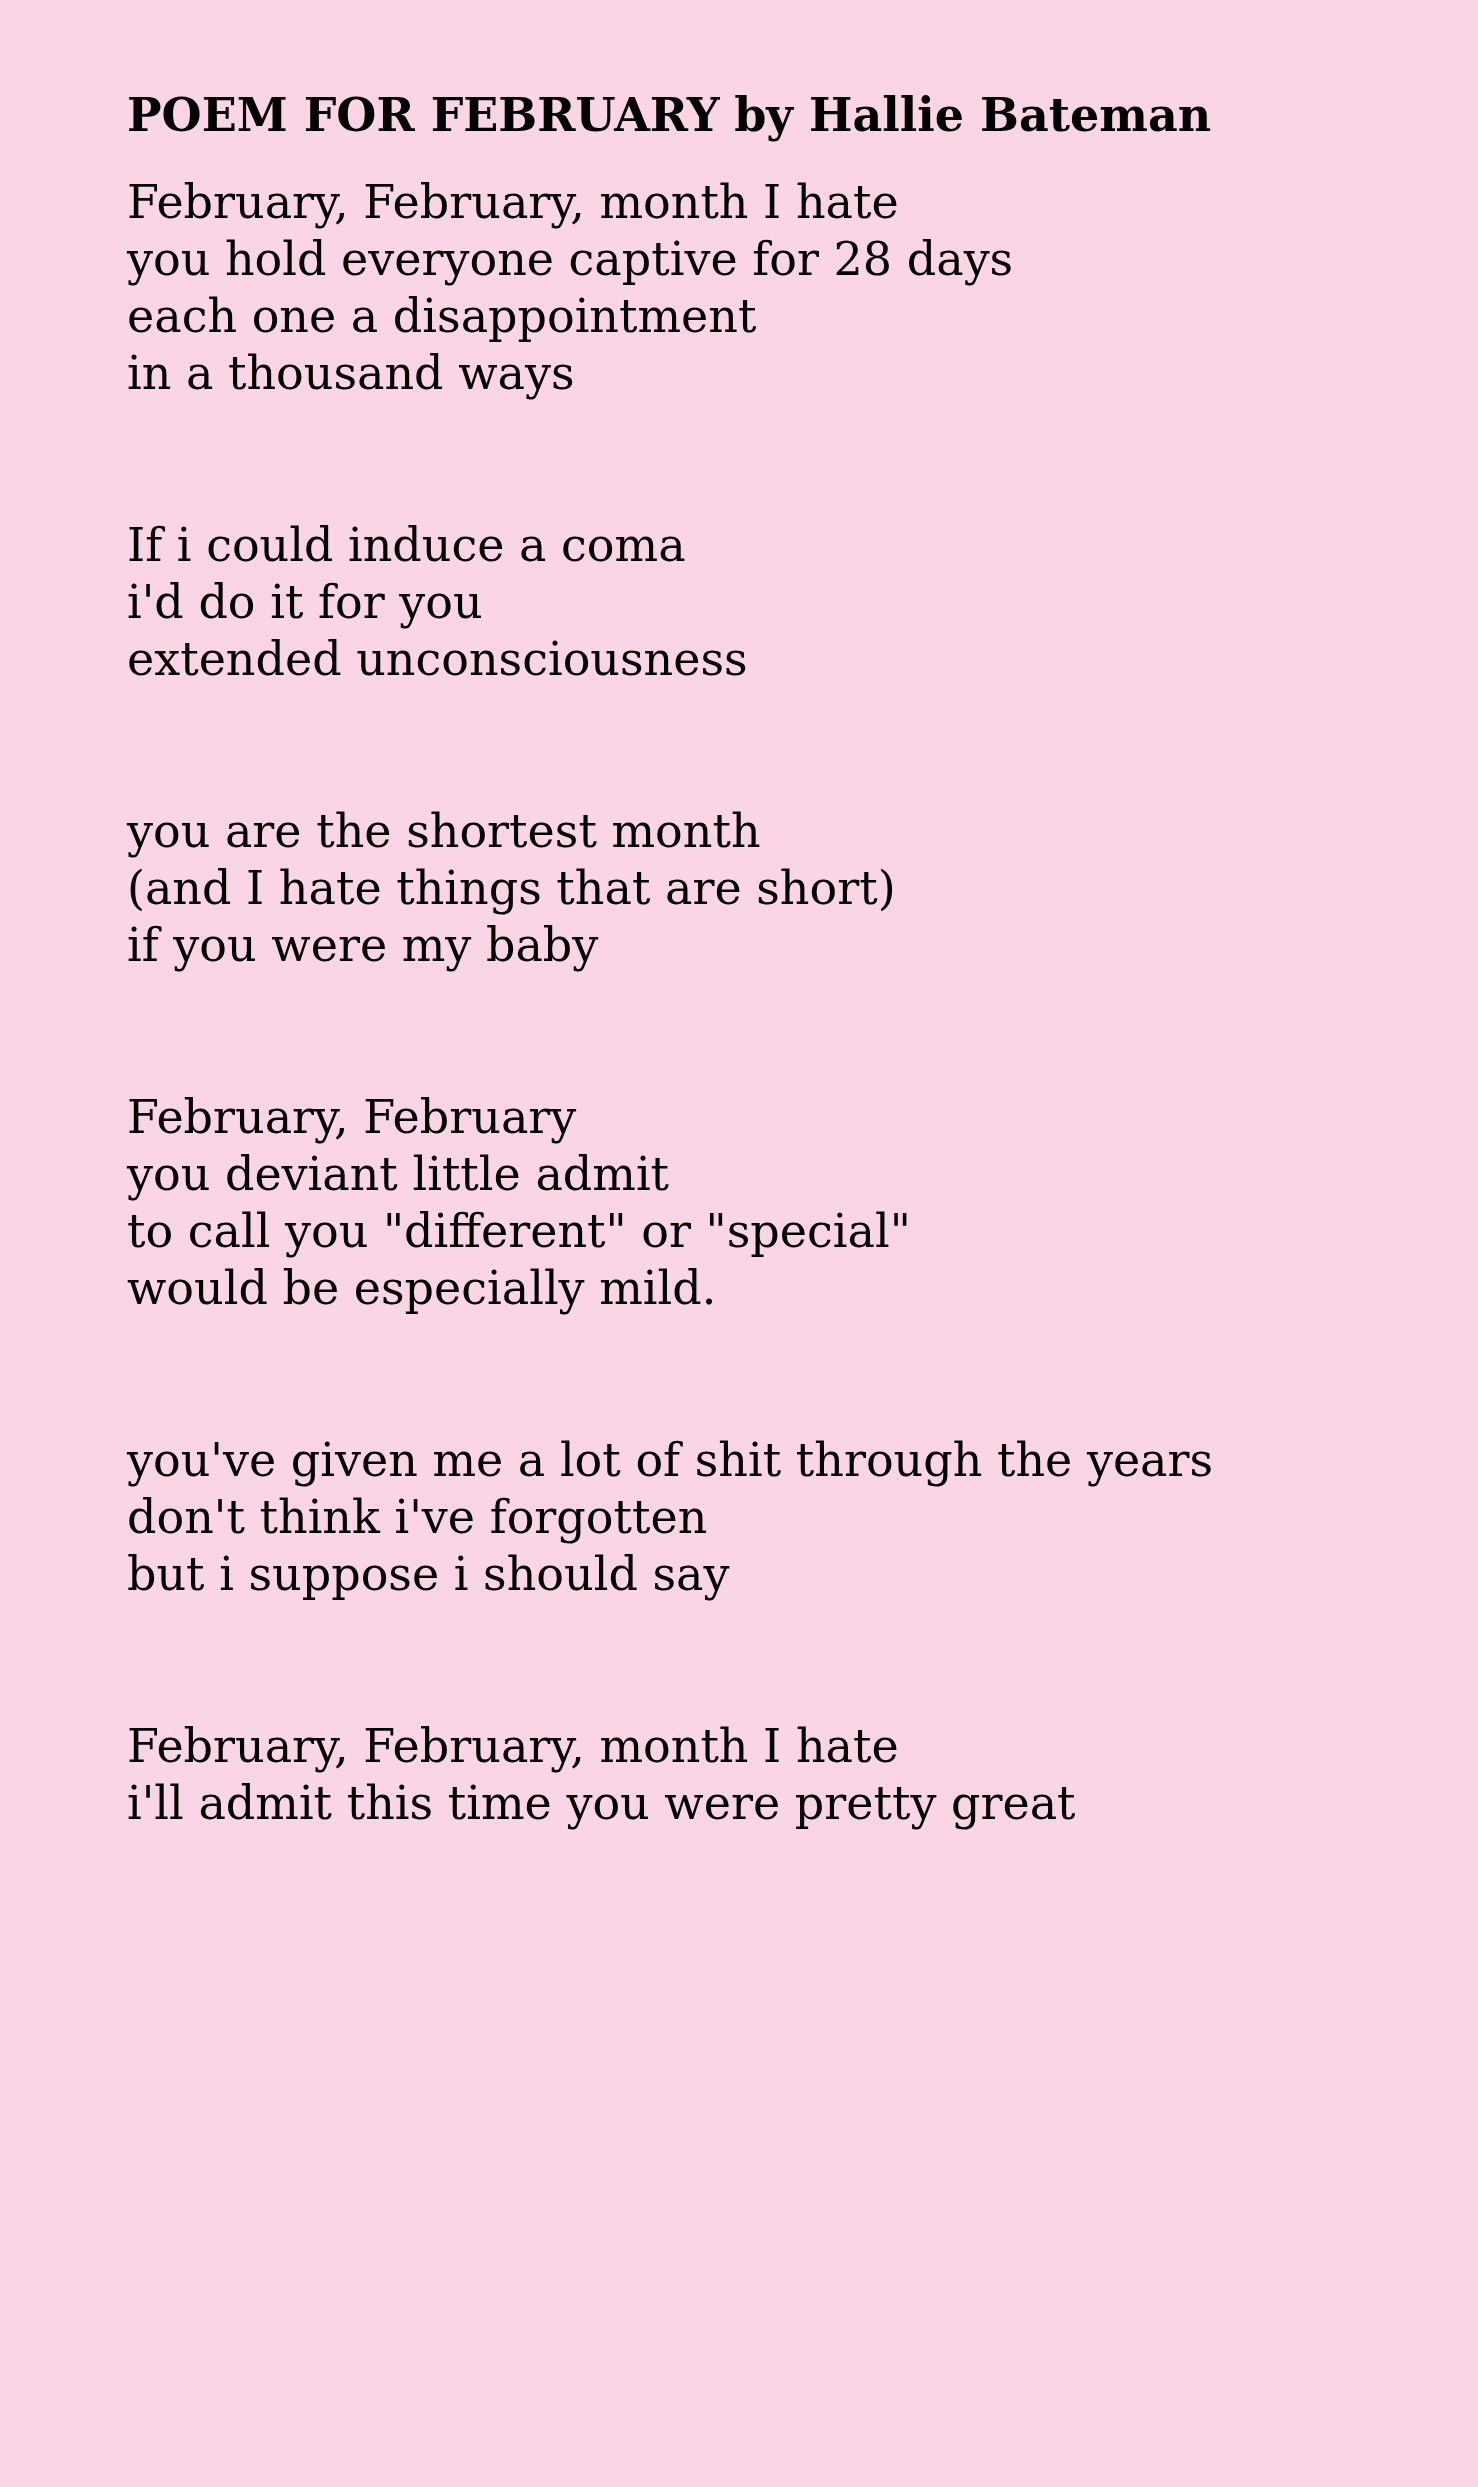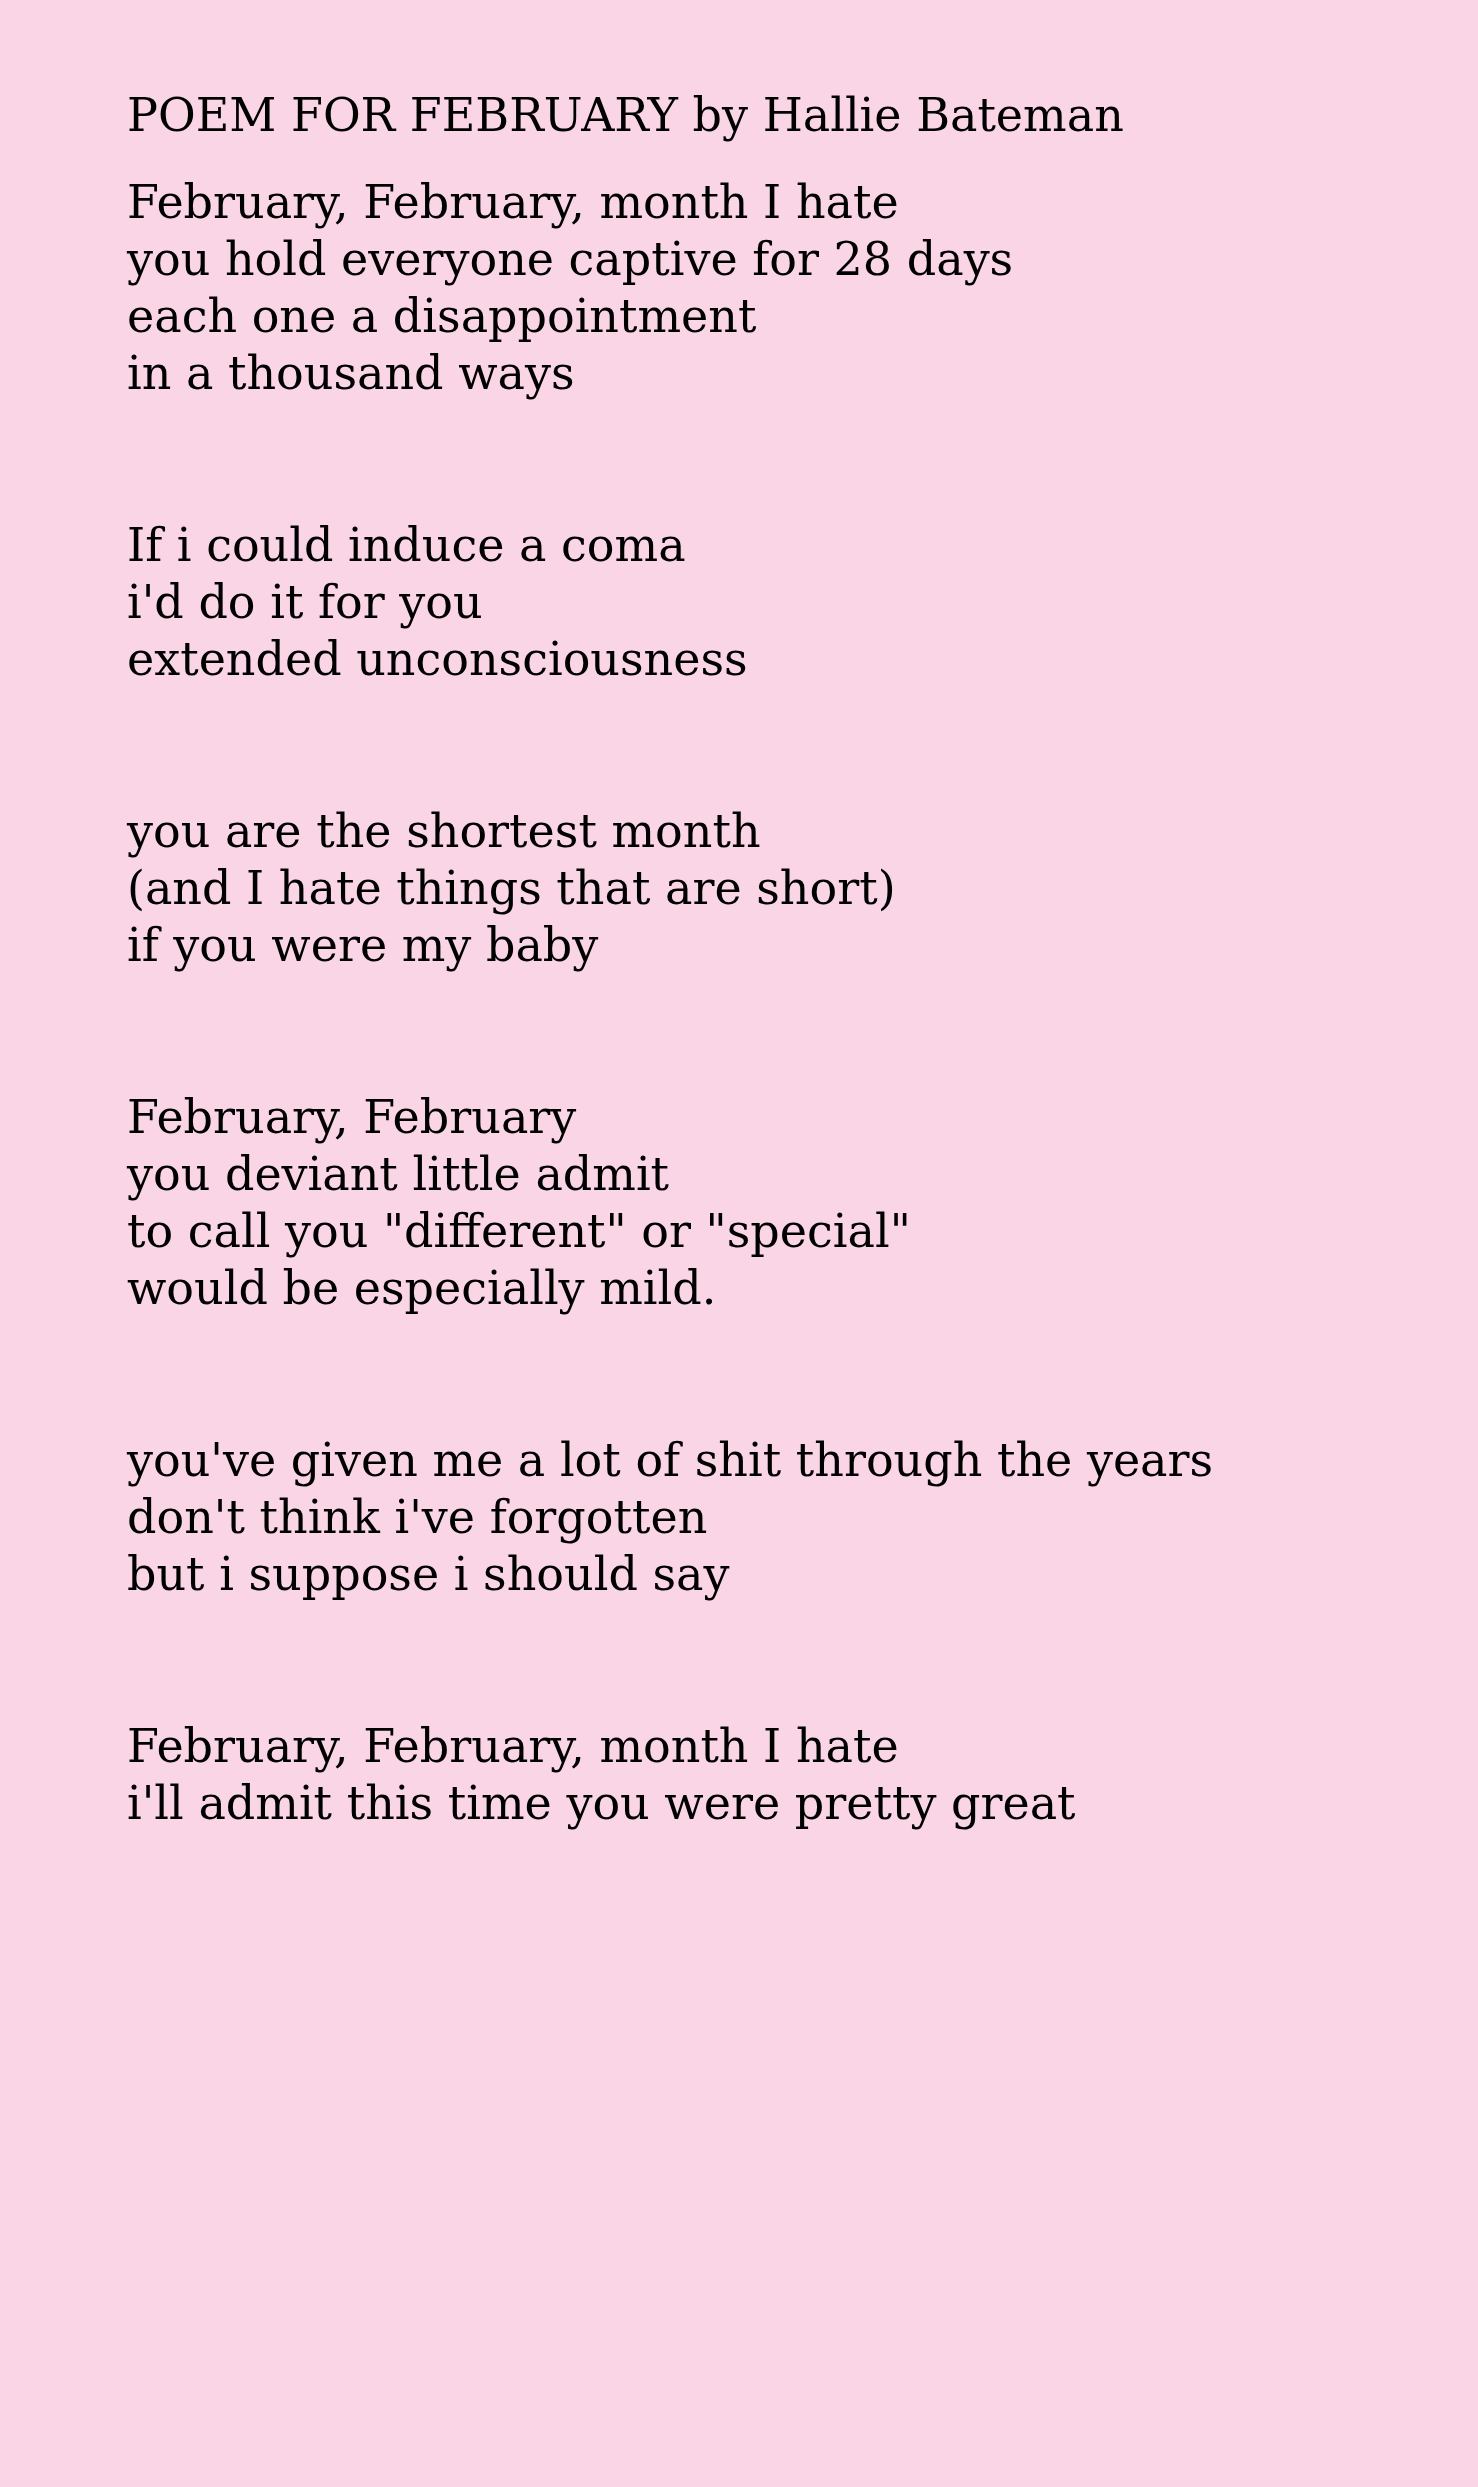--- a/index.html
+++ b/index.html
@@ -21,24 +21,24 @@
       top: 82px;
       width: 1259px;
     }
     .title-line {
       font-size: 46px;
       line-height: 66px;
       margin: 0;
       white-space: nowrap;
     }
     .title-line .title {
-      font-weight: normal;
+      font-weight: bold;
     }
     .title-line .byline {
-      font-weight: normal;
+      font-weight: bold;
     }
     .stanzas {
       margin-top: 26px;
     }
     .stanza {
       margin: 0 0 115px 0;
     }
     .stanza:last-child {
       margin-bottom: 0;
     }

